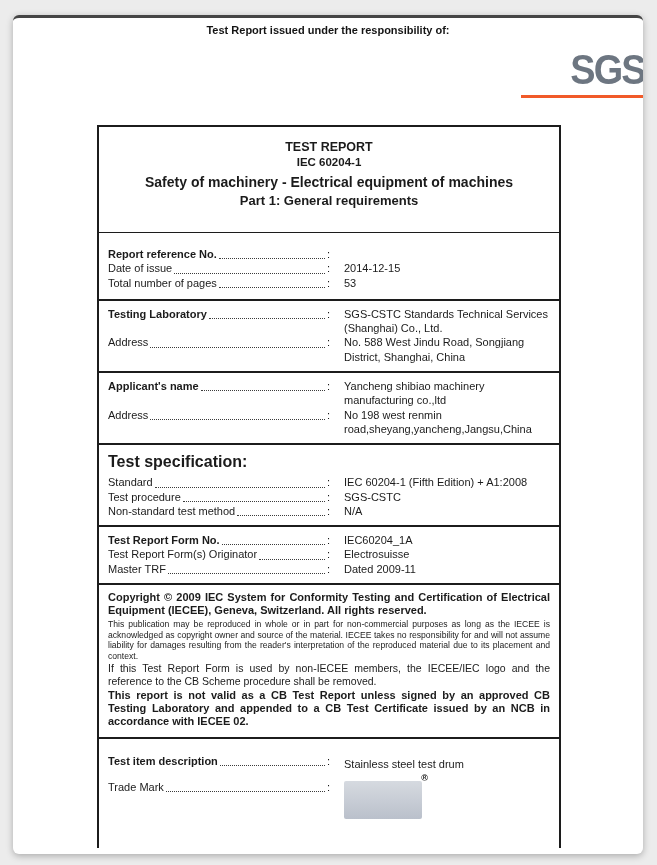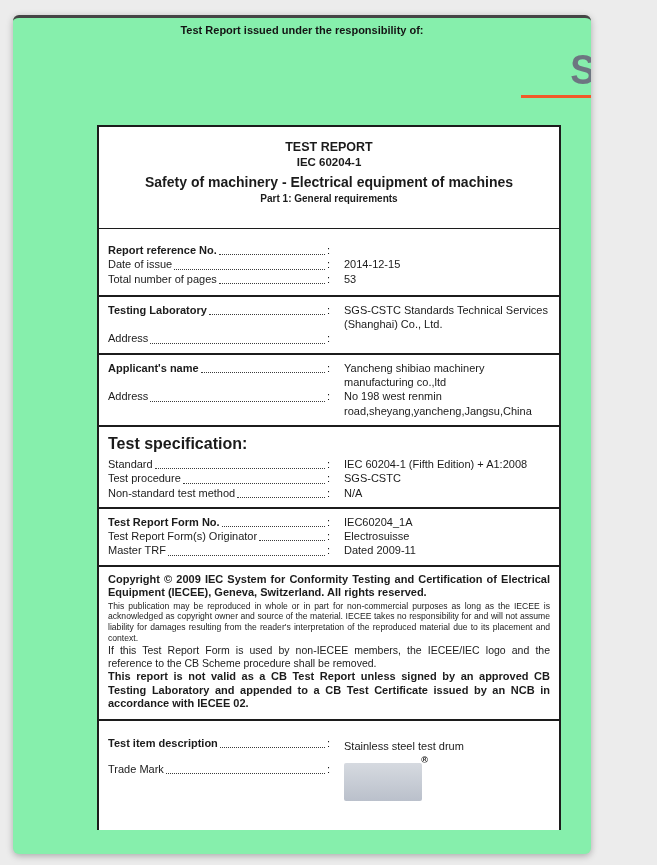--- a/index.html
+++ b/index.html
@@ -4,22 +4,22 @@
 <style>
   html,body{margin:0;padding:0;}
   body{
     width:657px;height:865px;position:relative;overflow:hidden;
     background:#ececec;
     font-family:"Liberation Sans",sans-serif;
     color:#1b1b1b;
     -webkit-font-smoothing:antialiased;
   }
   .page{
-    position:absolute;left:13px;top:15px;width:578px;height:836px;
-    background:#86efac;border-radius:6px;
+    position:absolute;left:13px;top:15px;width:630px;height:836px;
+    background:#ffffff;border-radius:6px;
     border-top:3px solid #454545;
     box-shadow:0 2px 7px rgba(0,0,0,.28);
     overflow:hidden;
   }
   
   .issuer-line{
     position:absolute;top:6px;left:0;width:100%;
     text-align:center;font-size:11px;font-weight:bold;color:#141414;
   }
   .sgs-logo{position:absolute;top:28px;left:506px;width:152px;height:84px;}
@@ -36,21 +36,21 @@
     border:2px solid #1c1c1c;border-bottom:none;background:#fff;
     box-sizing:border-box;
   }
   .t-title{
     padding:13px 10px 24px;text-align:center;font-weight:bold;
     border-bottom:1px solid #1c1c1c;
   }
   .t-line1{font-size:12.5px;margin-bottom:2px;}
   .t-line2{font-size:11.5px;margin-bottom:6px;}
   .t-line3{font-size:14px;margin-bottom:3px;}
-  .t-line4{font-size:10px;}
+  .t-line4{font-size:13px;}
   .sec{border-top:2px solid #1c1c1c;padding:6px 9px 7px;box-sizing:border-box;}
   .sec.first{border-top:none;padding-top:14px;padding-bottom:9px;}
   .frow{display:flex;align-items:flex-start;margin:0 0;font-size:11px;line-height:1.3;}
   .flabel{width:222px;flex:none;display:flex;align-items:baseline;}
   .flabel::after{content:":";margin-left:1px;}
   .ltext{white-space:nowrap;}
   .bold{font-weight:bold;}
   .dots{flex:1;min-width:8px;border-bottom:1.6px dotted #3c3c3c;margin:0 1px 2px 2px;align-self:stretch;}
   .fvalue{flex:1;padding-left:14px;}
   .spec-heading{font-size:16px;font-weight:bold;margin:2px 0 4px;}
@@ -123,20 +123,21 @@
             <span class="ltext bold">Testing Laboratory</span>
             <span class="dots"></span>
           </div>
         <div class="fvalue">SGS-CSTC Standards Technical Services (Shanghai) Co., Ltd.</div>
       </div>
       <div class="frow">
         <div class="flabel">
             <span class="ltext">Address</span>
             <span class="dots"></span>
           </div>
+        <div class="fvalue">No. 588 West Jindu Road, Songjiang District, Shanghai, China</div>
       </div>
     </div>
 
     <div class="sec">
       <div class="frow">
         <div class="flabel">
             <span class="ltext bold">Applicant's name</span>
             <span class="dots"></span>
           </div>
         <div class="fvalue">Yancheng shibiao machinery manufacturing co.,ltd</div>

